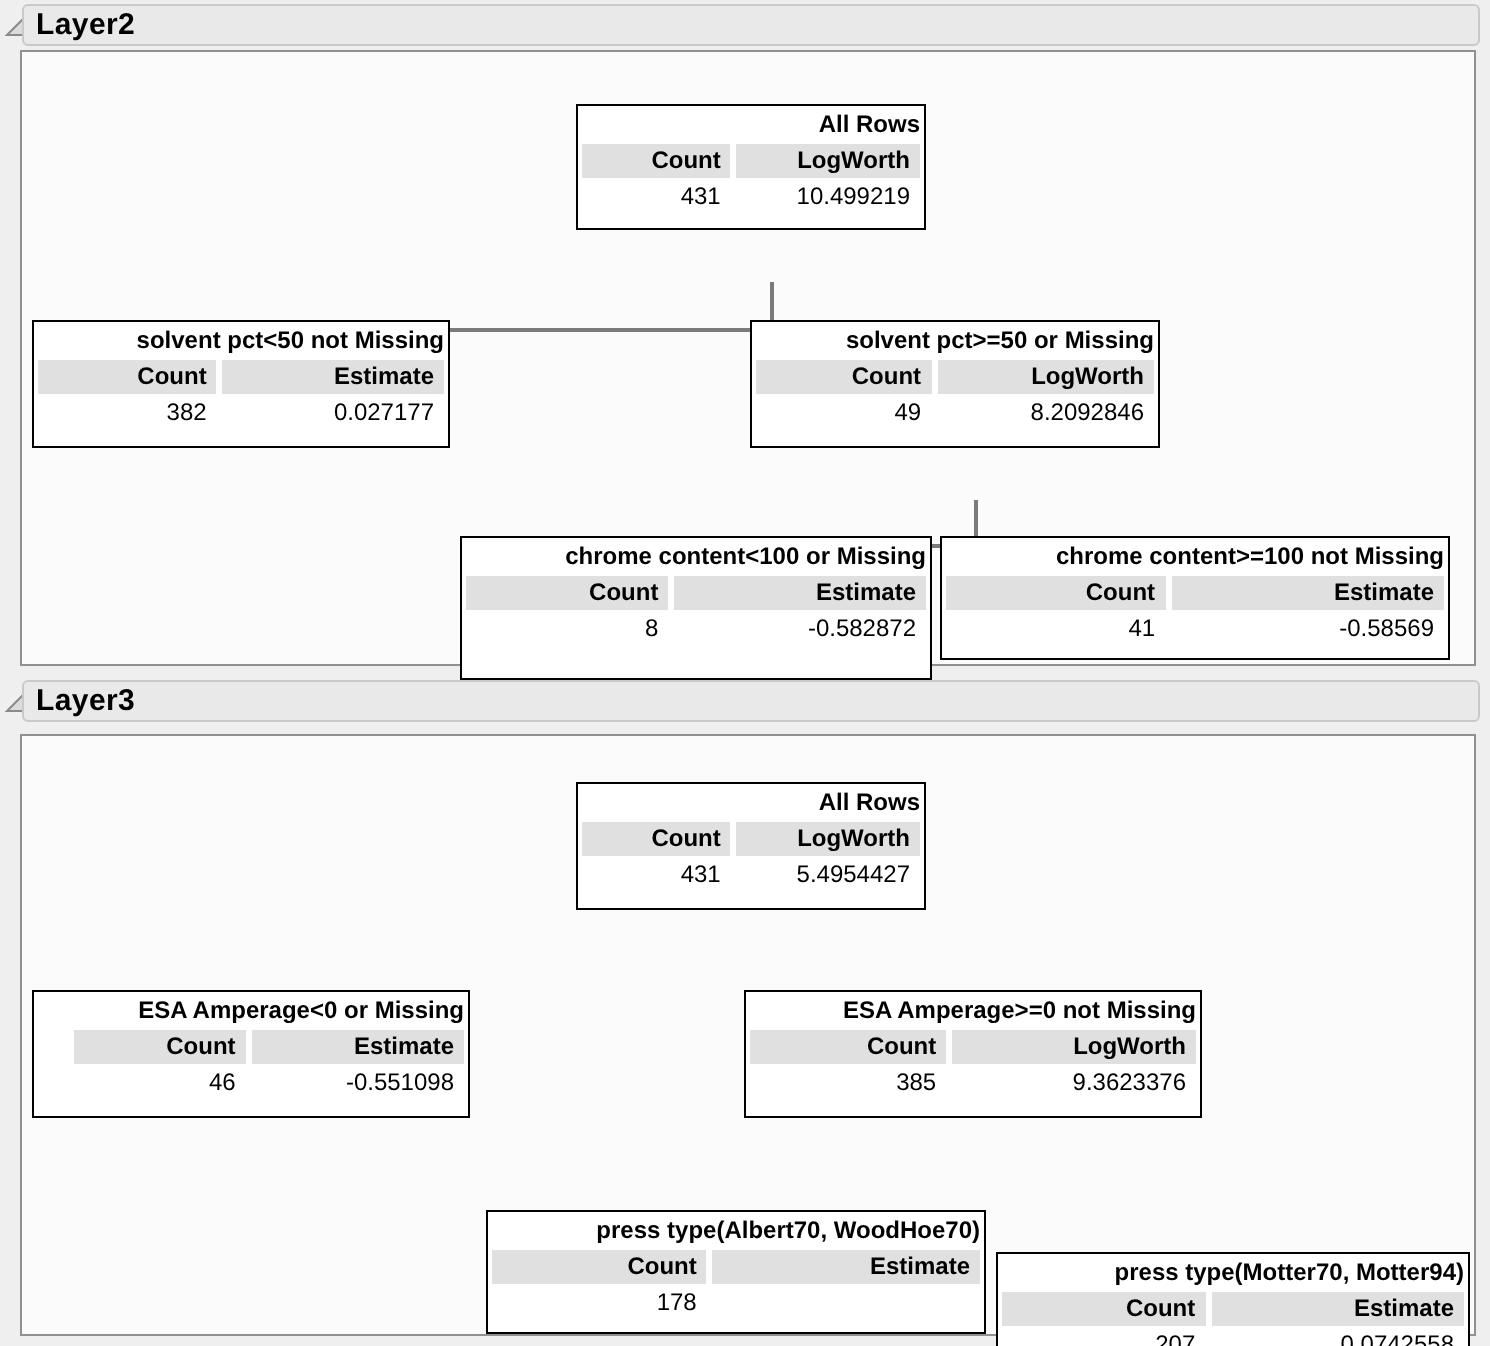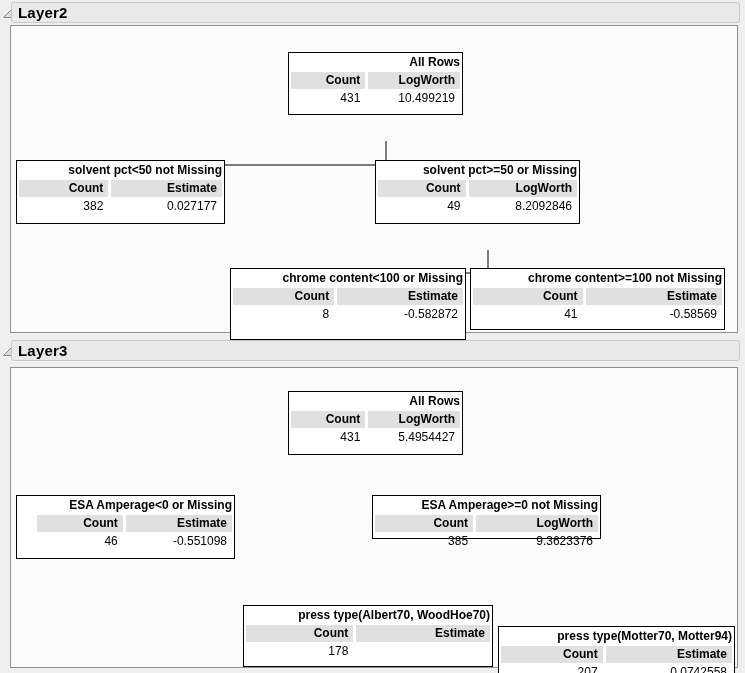--- a/index.html
+++ b/index.html
@@ -67,21 +67,21 @@
   #l2c6{left:476px;top:224px;width:2px;height:22px;}
   #l2c7{left:347px;top:246px;width:251px;height:2px;}
   #l2c8{left:347px;top:246px;width:2px;height:22px;}
   #l2c9{left:596px;top:246px;width:2px;height:22px;}
 
   
   #bar-l3{top:340px;} #tri-l3{top:344px;}
   #panel-l3{top:367px;height:301px;}
   #l3n0{left:288px;top:391px;width:175px;height:64px;}
   #l3n1{left:16px;top:495px;width:219px;height:64px;padding-left:20px;}
-  #l3n2{left:372px;top:495px;width:229px;height:44px;}
+  #l3n2{left:372px;top:495px;width:229px;height:64px;}
   #l3n3{left:243px;top:605px;width:250px;height:62px;}
   #l3n4{left:498px;top:626px;width:237px;height:50px;}
 </style>
 </head>
 <body>
 
 <div id="report">
 
   <svg class="disclosure" id="tri-l2" viewBox="0 0 13 13">
     <polygon points="1.5,11.5 11.5,1.5 11.5,11.5" fill="#dcdcdc" stroke="#8a8a8a" stroke-width="1"></polygon>

